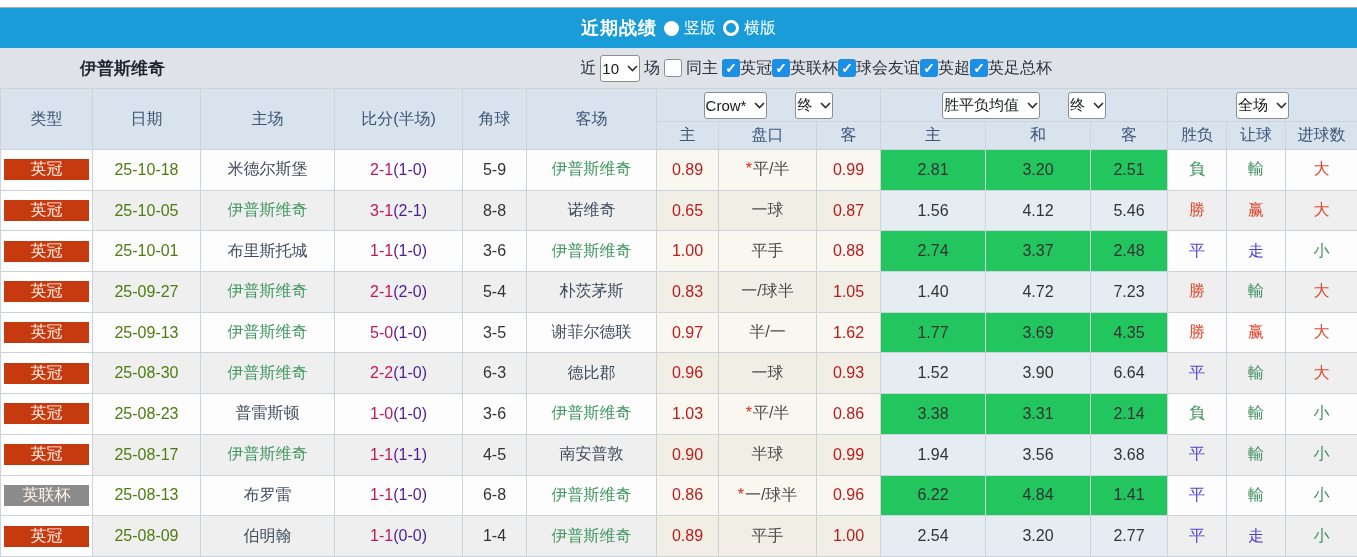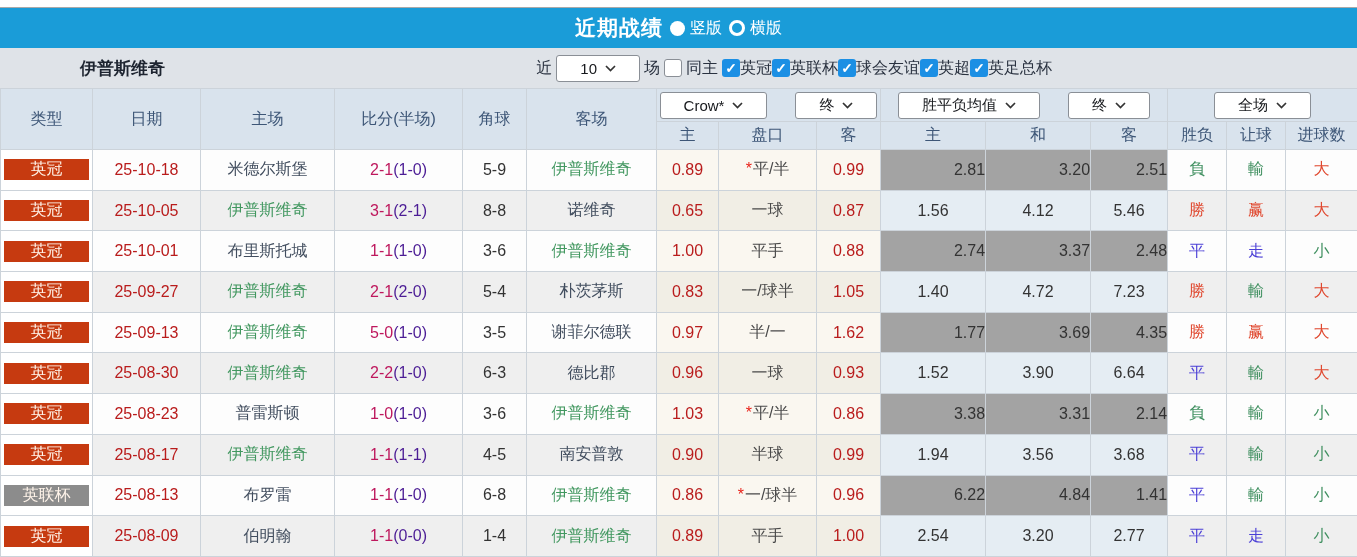--- a/index.html
+++ b/index.html
@@ -4,35 +4,35 @@
 <style>
   * { box-sizing: border-box; margin: 0; padding: 0; }
   html,body { width:1357px; height:557px; overflow:hidden; background:#fff;
     font-family:"Liberation Sans", sans-serif; }
 
   .top-strip { height:8px; background:#ffffff; border-bottom:1px solid #a9a9a9; }
 
   
   .title-bar { height:40px; background:#1a9cd8; display:flex; align-items:center;
     justify-content:center; color:#fff; gap:7px; }
-  .title-bar .title { font-weight:bold; font-size:21px; letter-spacing:1px; }
+  .title-bar .title { font-weight:bold; font-size:18px; letter-spacing:1px; }
   .radio-wrap { display:flex; align-items:center; gap:5px; cursor:pointer; }
   .radio { display:inline-block; border-radius:50%; }
   .radio-on  { width:15px; height:15px; background:#fff; }
   .radio-off { width:16px; height:16px; border:3px solid #fff; background:transparent; }
   .radio-label { font-size:16px; }
 
   
   .filter-bar { height:40px; background:#dfe3e8; display:flex; align-items:center; }
   .team-name { margin-left:80px; font-weight:bold; font-size:17px; color:#1d2430; }
   .filters { margin-left:auto; margin-right:305px; display:flex; align-items:center;
     font-size:16px; color:#2a3240; }
   .filters .lbl { margin:0 4px; }
   .sel { background:#fff; border:1px solid #8a8f96; border-radius:3px; height:27px;
-    display:inline-flex; align-items:center; gap:8px; padding:0 23px; font-size:15px;
+    display:inline-flex; align-items:center; gap:8px; padding:0 1px; font-size:15px;
     color:#16181c; cursor:pointer; }
   .sel svg { flex:0 0 auto; }
   .cb { display:inline-flex; width:18px; height:18px; border-radius:3px;
     align-items:center; justify-content:center; cursor:pointer; flex:0 0 auto; }
   .cb-checked { background:#1b8fe4; color:#fff; font-size:14px; font-weight:bold; }
   .cb-checked::after { content:"✓"; line-height:1; }
   .cb-unchecked { background:#fff; border:1px solid #8a8f96; }
   .league { display:inline-flex; align-items:center; }
 
   
@@ -42,30 +42,30 @@
   thead th { background:#d9e3ed; color:#3d5677; font-size:16px; }
   thead tr.h1 { height:33px; }
   thead tr.h2 { height:28px; }
   .hdr-selects { display:flex; align-items:center; justify-content:center; gap:28px; }
 
   tbody tr { height:40.7px; font-size:16px; }
   tbody tr.r-odd  td { background:#fdfdfd; }
   tbody tr.r-even td { background:#efefef; }
   tbody tr.r-odd  td.col-odds { background:#faf7f0; }
   tbody tr.r-even td.col-odds { background:#f1eee5; }
-  tbody tr.r-odd  td.col-avg  { background:#a3a3a3;text-align:right; }
+  tbody tr.r-odd  td.col-avg  { background:#22c55e; }
   tbody tr.r-even td.col-avg  { background:#e5edf3; }
   tbody td.col-type { background:#ffffff !important; padding:2px 3px; }
 
   .badge { height:100%; width:100%; display:flex; align-items:center; justify-content:center;
     color:#fff4ea; font-size:16px; }
   .badge-red  { background:#c63a10; }
   .badge-gray { background:#8c8c8c; }
 
-  td.col-date   { color:#b91c1c; }
+  td.col-date   { color:#4d7c0f; }
   .team         { color:#414d5e; cursor:pointer; }
   .team-green   { color:#41975f; }
   .score-main   { color:#be185d; }
   .score-half   { color:#4c1d95; }
   td.col-corner { color:#333333; }
   td.col-odds   { color:#b91c1c; }
   td.col-handicap { color:#4a4a4a; }
   .star         { color:#e8231a; margin-right:1px; }
   td.col-avg    { color:#333333; }
   td.c-red   { color:#e0482f; }

